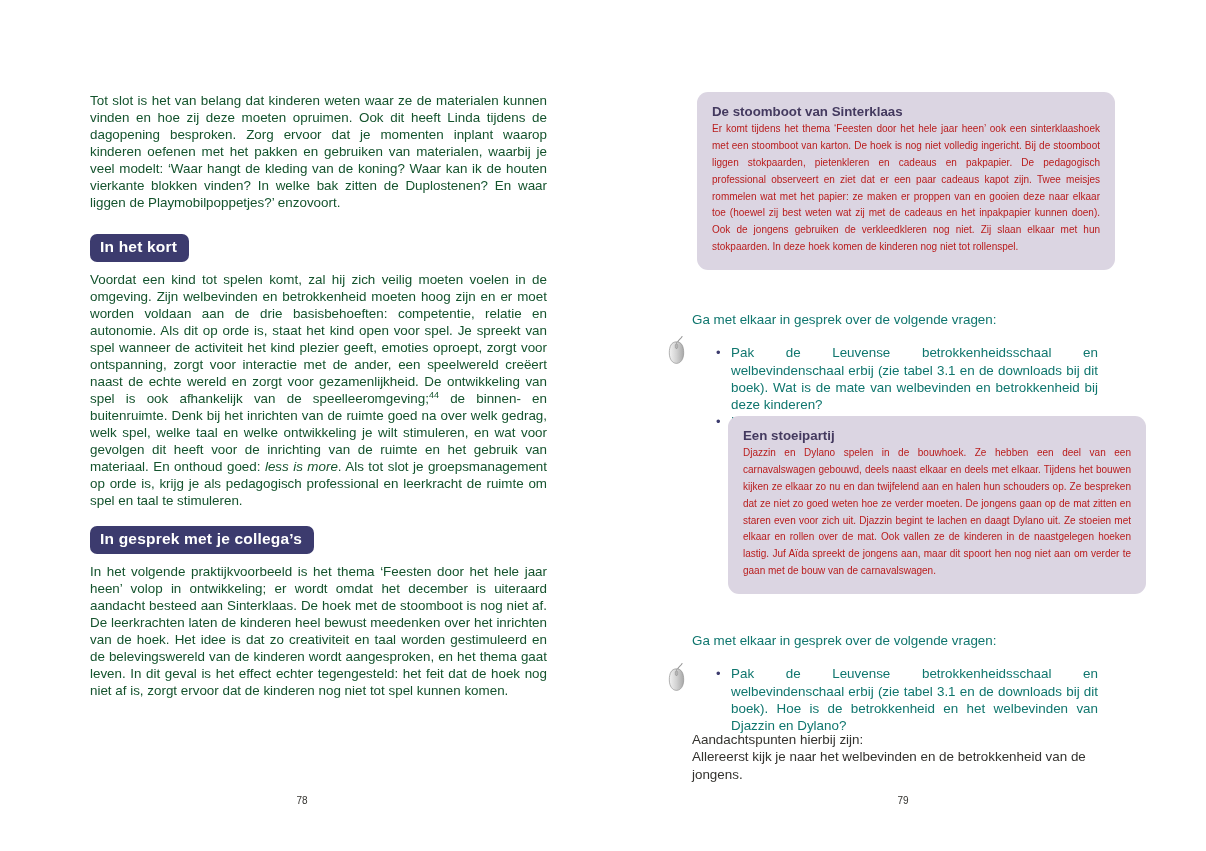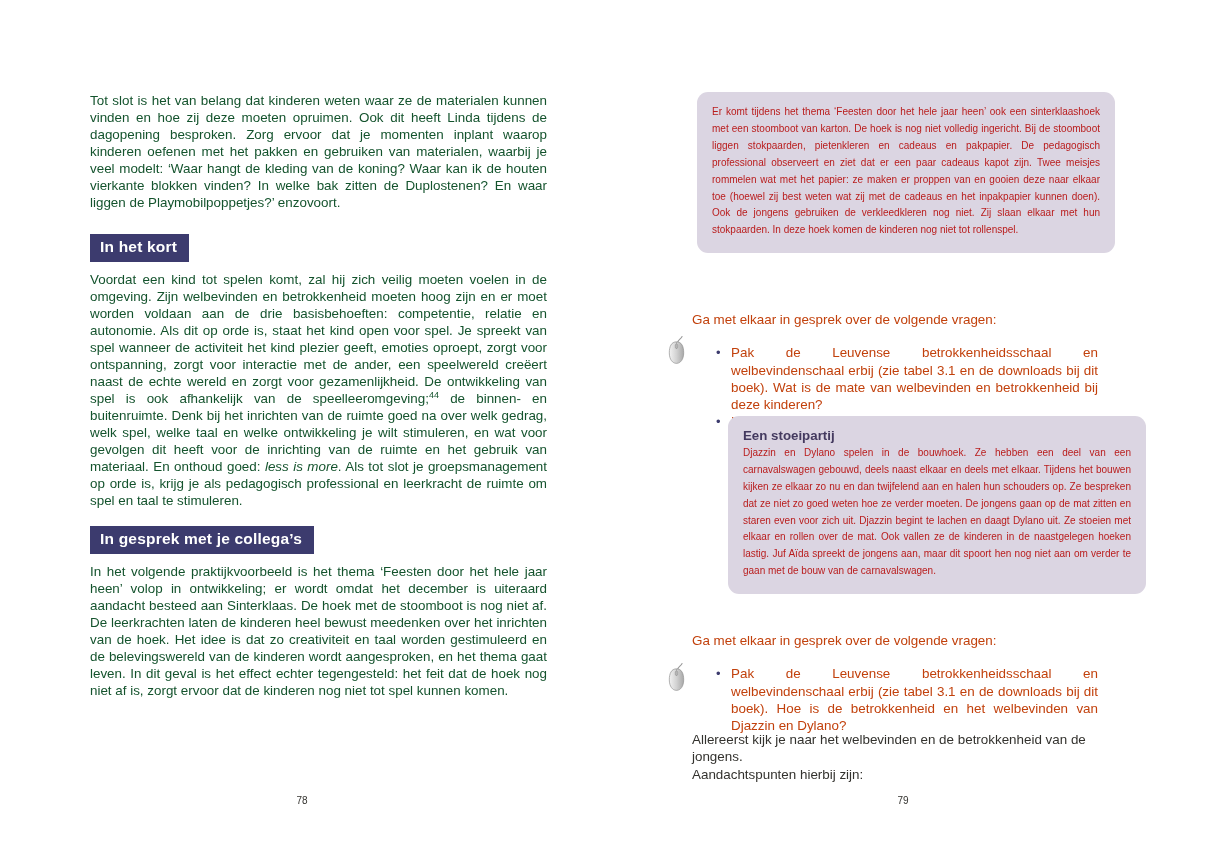--- a/index.html
+++ b/index.html
@@ -24,20 +24,21 @@
   .body-text sup{font-size:9px;line-height:0;vertical-align:super;}
   
   .banner{
     display:inline-block;
     background:#3c3b6e;
     color:#ffffff;
     font-size:15.5px;
     font-weight:bold;
     padding:4px 12px 6px 10px;
     letter-spacing:0.2px;
+    border-radius:7px;
   }
   
   .case-box{
     background:#dbd5e2;
     border-radius:11px;
     padding:12px 15px 14px 15px;
     box-sizing:border-box;
   }
   .case-box .box-title{
     font-weight:bold;
@@ -45,21 +46,21 @@
     font-size:13.3px;
     line-height:16.9px;
   }
   .case-box .box-body{
     font-size:10px;
     line-height:16.9px;
     text-align:justify;
     color:#b91c1c;
   }
   
-  .question-block{font-size:13.4px;line-height:17.3px;color:#c2410c;}
+  .question-block{font-size:13.4px;line-height:17.3px;color:#0f766e;}
   .question-block .q-intro{text-align:left;}
   .question-block ul{
     margin:16px;padding:0 0 0 23px;
     list-style:none;
   }
   .question-block li{
     position:relative;
     text-align:justify;
     margin:0;
   }
@@ -98,20 +99,21 @@
     </div>
 
     <p class="abs body-text" style="left:90px;top:563px;width:457px;">In het volgende praktijkvoorbeeld is het thema ‘Feesten door het hele jaar heen’ volop in ontwikkeling; er wordt omdat het december is uiteraard aandacht besteed aan Sinterklaas. De hoek met de stoomboot is nog niet af. De leerkrachten laten de kinderen heel bewust meedenken over het inrichten van de hoek. Het idee is dat zo creativiteit en taal worden gestimuleerd en de belevingswereld van de kinderen wordt aangesproken, en het thema gaat leven. In dit geval is het effect echter tegengesteld: het feit dat de hoek nog niet af is, zorgt ervoor dat de kinderen nog niet tot spel kunnen komen.</p>
 
     <div class="abs page-number" style="left:90px;top:795px;width:424px;">78</div>
   </div>
 
   <div>
 
     <div class="abs case-box" style="left:697px;top:92px;width:418px;">
+      <p class="box-title">De stoomboot van Sinterklaas</p>
       <p class="box-body">Er komt tijdens het thema ‘Feesten door het hele jaar heen’ ook een sinterklaashoek met een stoomboot van karton. De hoek is nog niet volledig ingericht. Bij de stoomboot liggen stokpaarden, pietenkleren en cadeaus en pakpapier. De pedagogisch professional observeert en ziet dat er een paar cadeaus kapot zijn. Twee meisjes rommelen wat met het papier: ze maken er proppen van en gooien deze naar elkaar toe (hoewel zij best weten wat zij met de cadeaus en het inpakpapier kunnen doen). Ook de jongens gebruiken de verkleedkleren nog niet. Zij slaan elkaar met hun stokpaarden. In deze hoek komen de kinderen nog niet tot rollenspel.</p>
     </div>
 
     <div class="abs" style="left:665px;top:334px;">
       <svg class="mouse-icon" viewBox="0 0 24 32" aria-hidden="true">
         <defs>
           <linearGradient id="mg1" x1="0" y1="0" x2="1" y2="0">
             <stop offset="0" stop-color="#f2f2f2"></stop>
             <stop offset="0.5" stop-color="#d2d2d2"></stop>
             <stop offset="1" stop-color="#a8a8a8"></stop>
@@ -147,20 +149,20 @@
     </div>
 
     <div class="abs question-block" style="left:692px;top:632px;width:422px;">
       <p class="q-intro">Ga met elkaar in gesprek over de volgende vragen:</p>
       <ul>
         <li>Pak de Leuvense betrokkenheidsschaal en welbevindenschaal erbij (zie tabel 3.1 en de downloads bij dit boek). Hoe is de betrokkenheid en het welbevinden van Djazzin en Dylano?</li>
       </ul>
     </div>
 
     <div class="abs notes-block" style="left:692px;top:731px;width:422px;">
+      <p>Aandachtspunten hierbij zijn:</p>
       <p>Allereerst kijk je naar het welbevinden en de betrokkenheid van de jongens.</p>
-      <p>Aandachtspunten hierbij zijn:</p>
     </div>
 
     <div class="abs page-number" style="left:692px;top:795px;width:422px;">79</div>
   </div>
 
 </div>
 
 </body></html>

